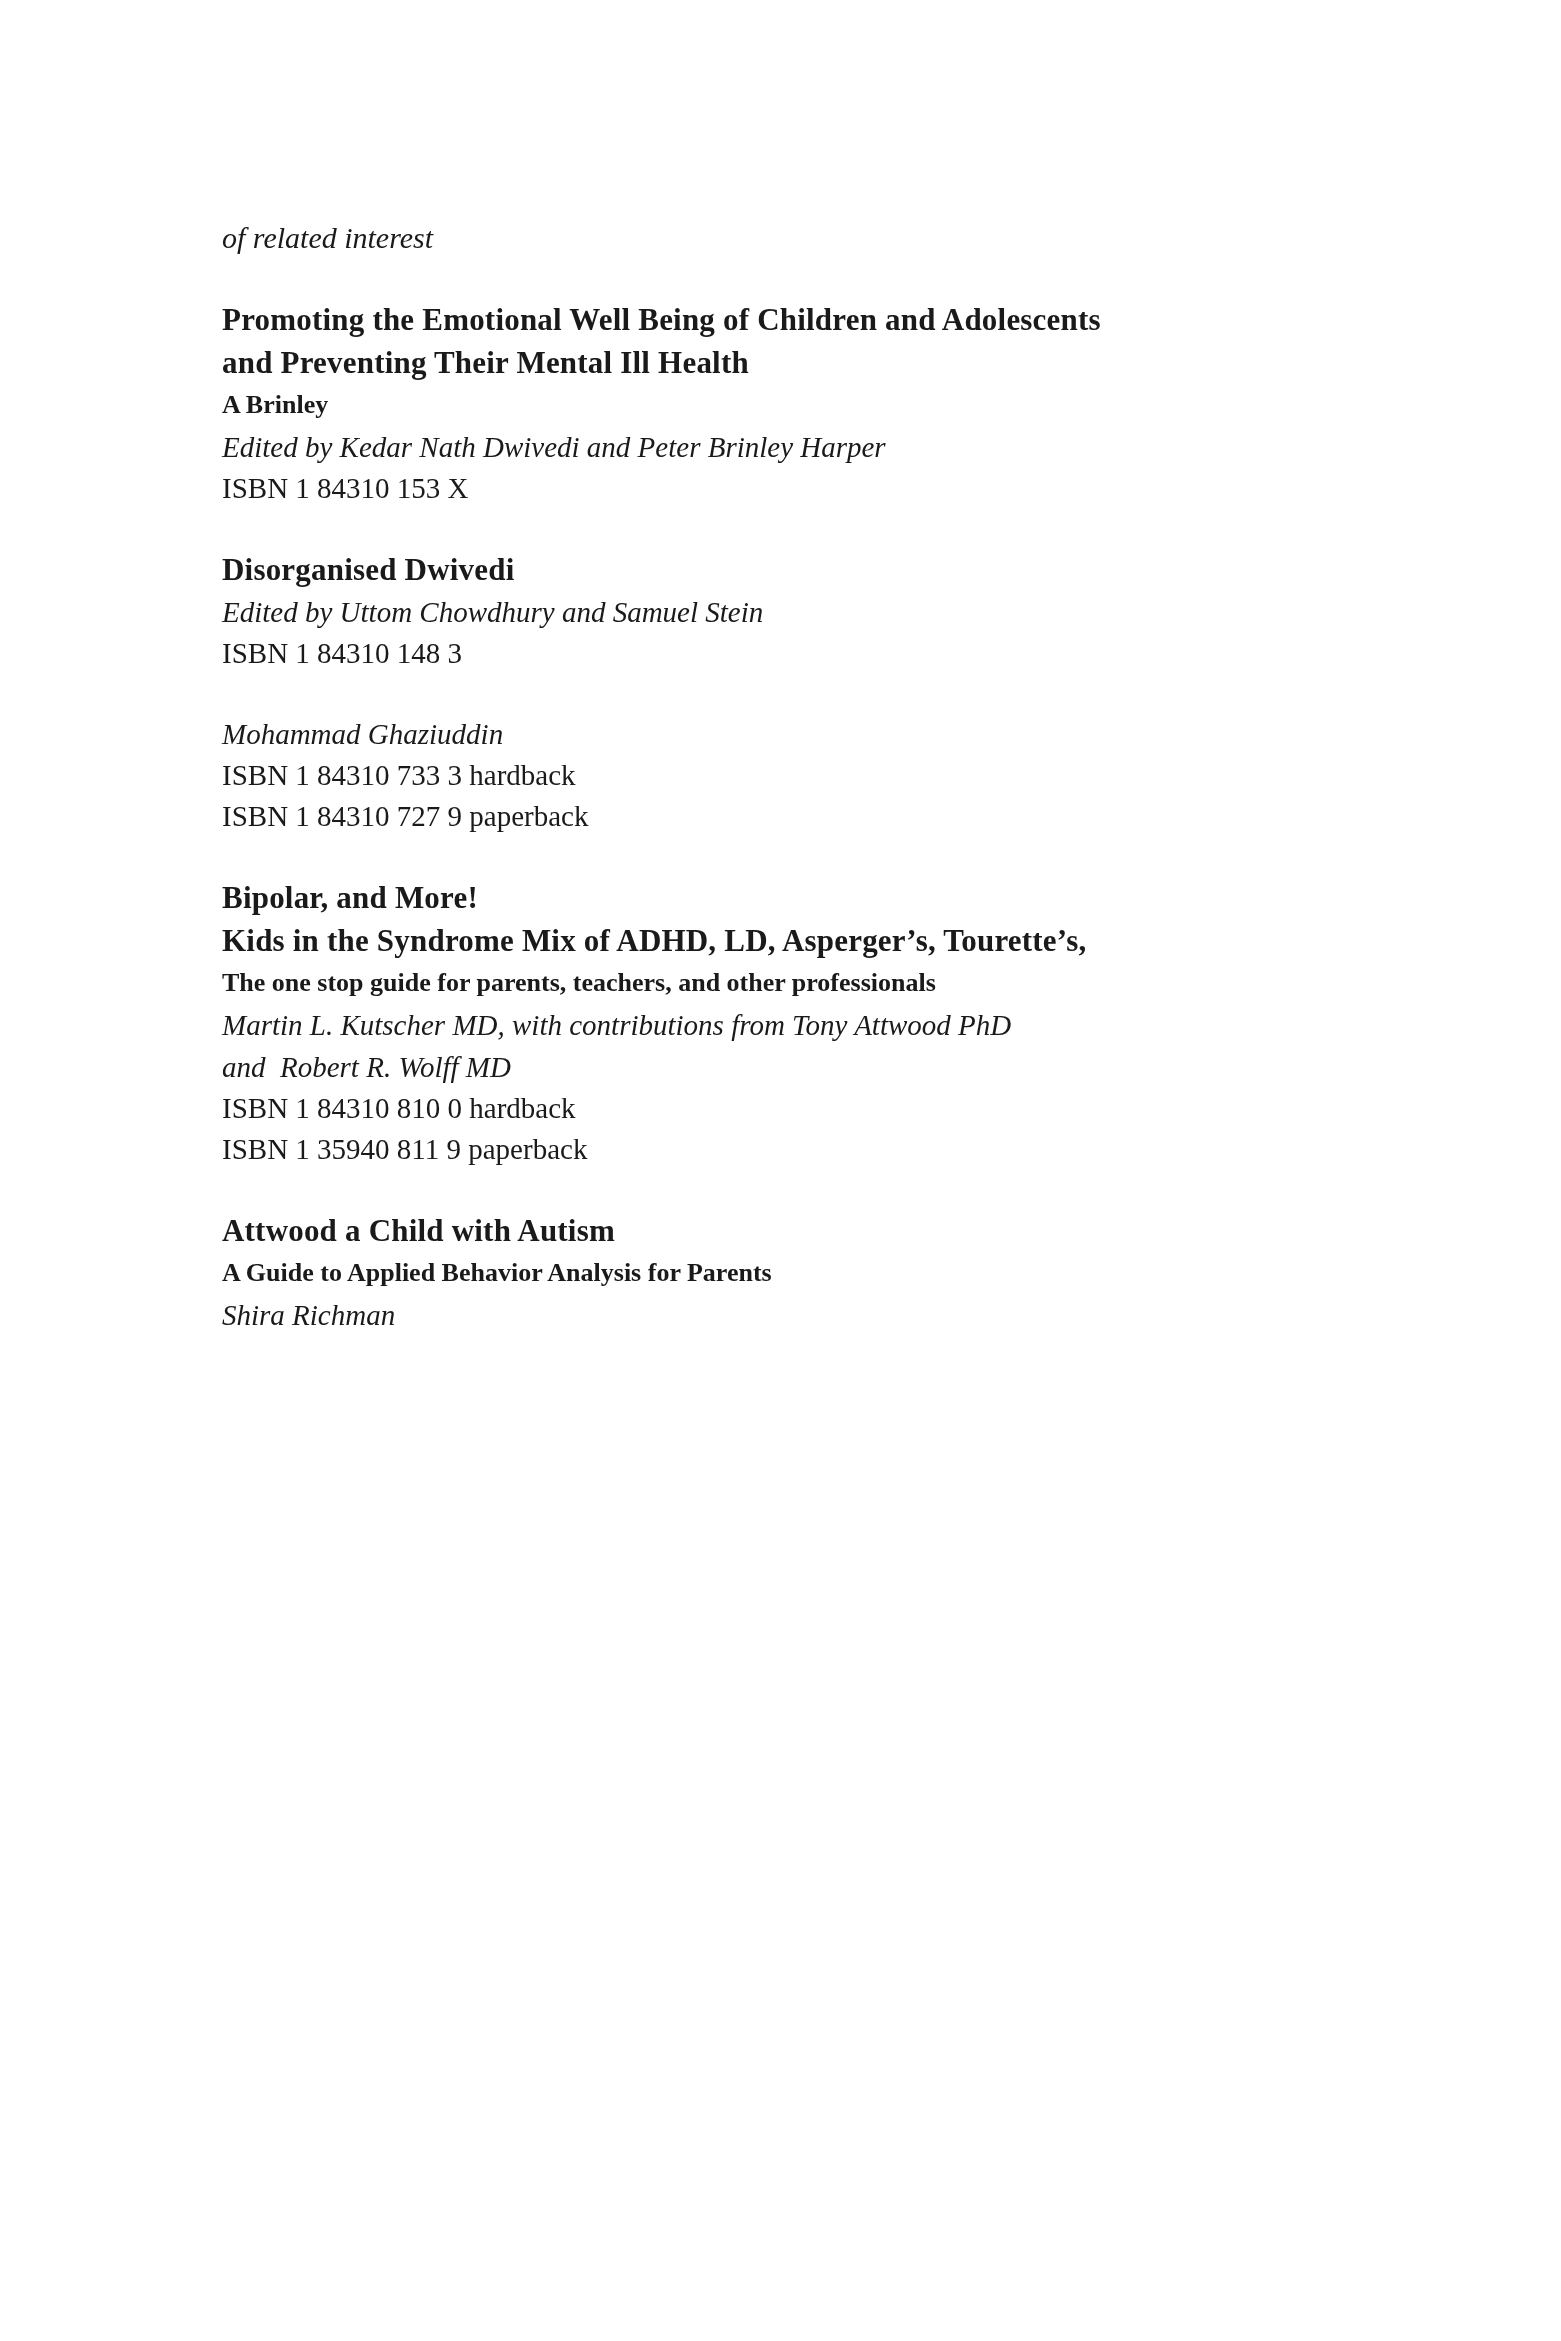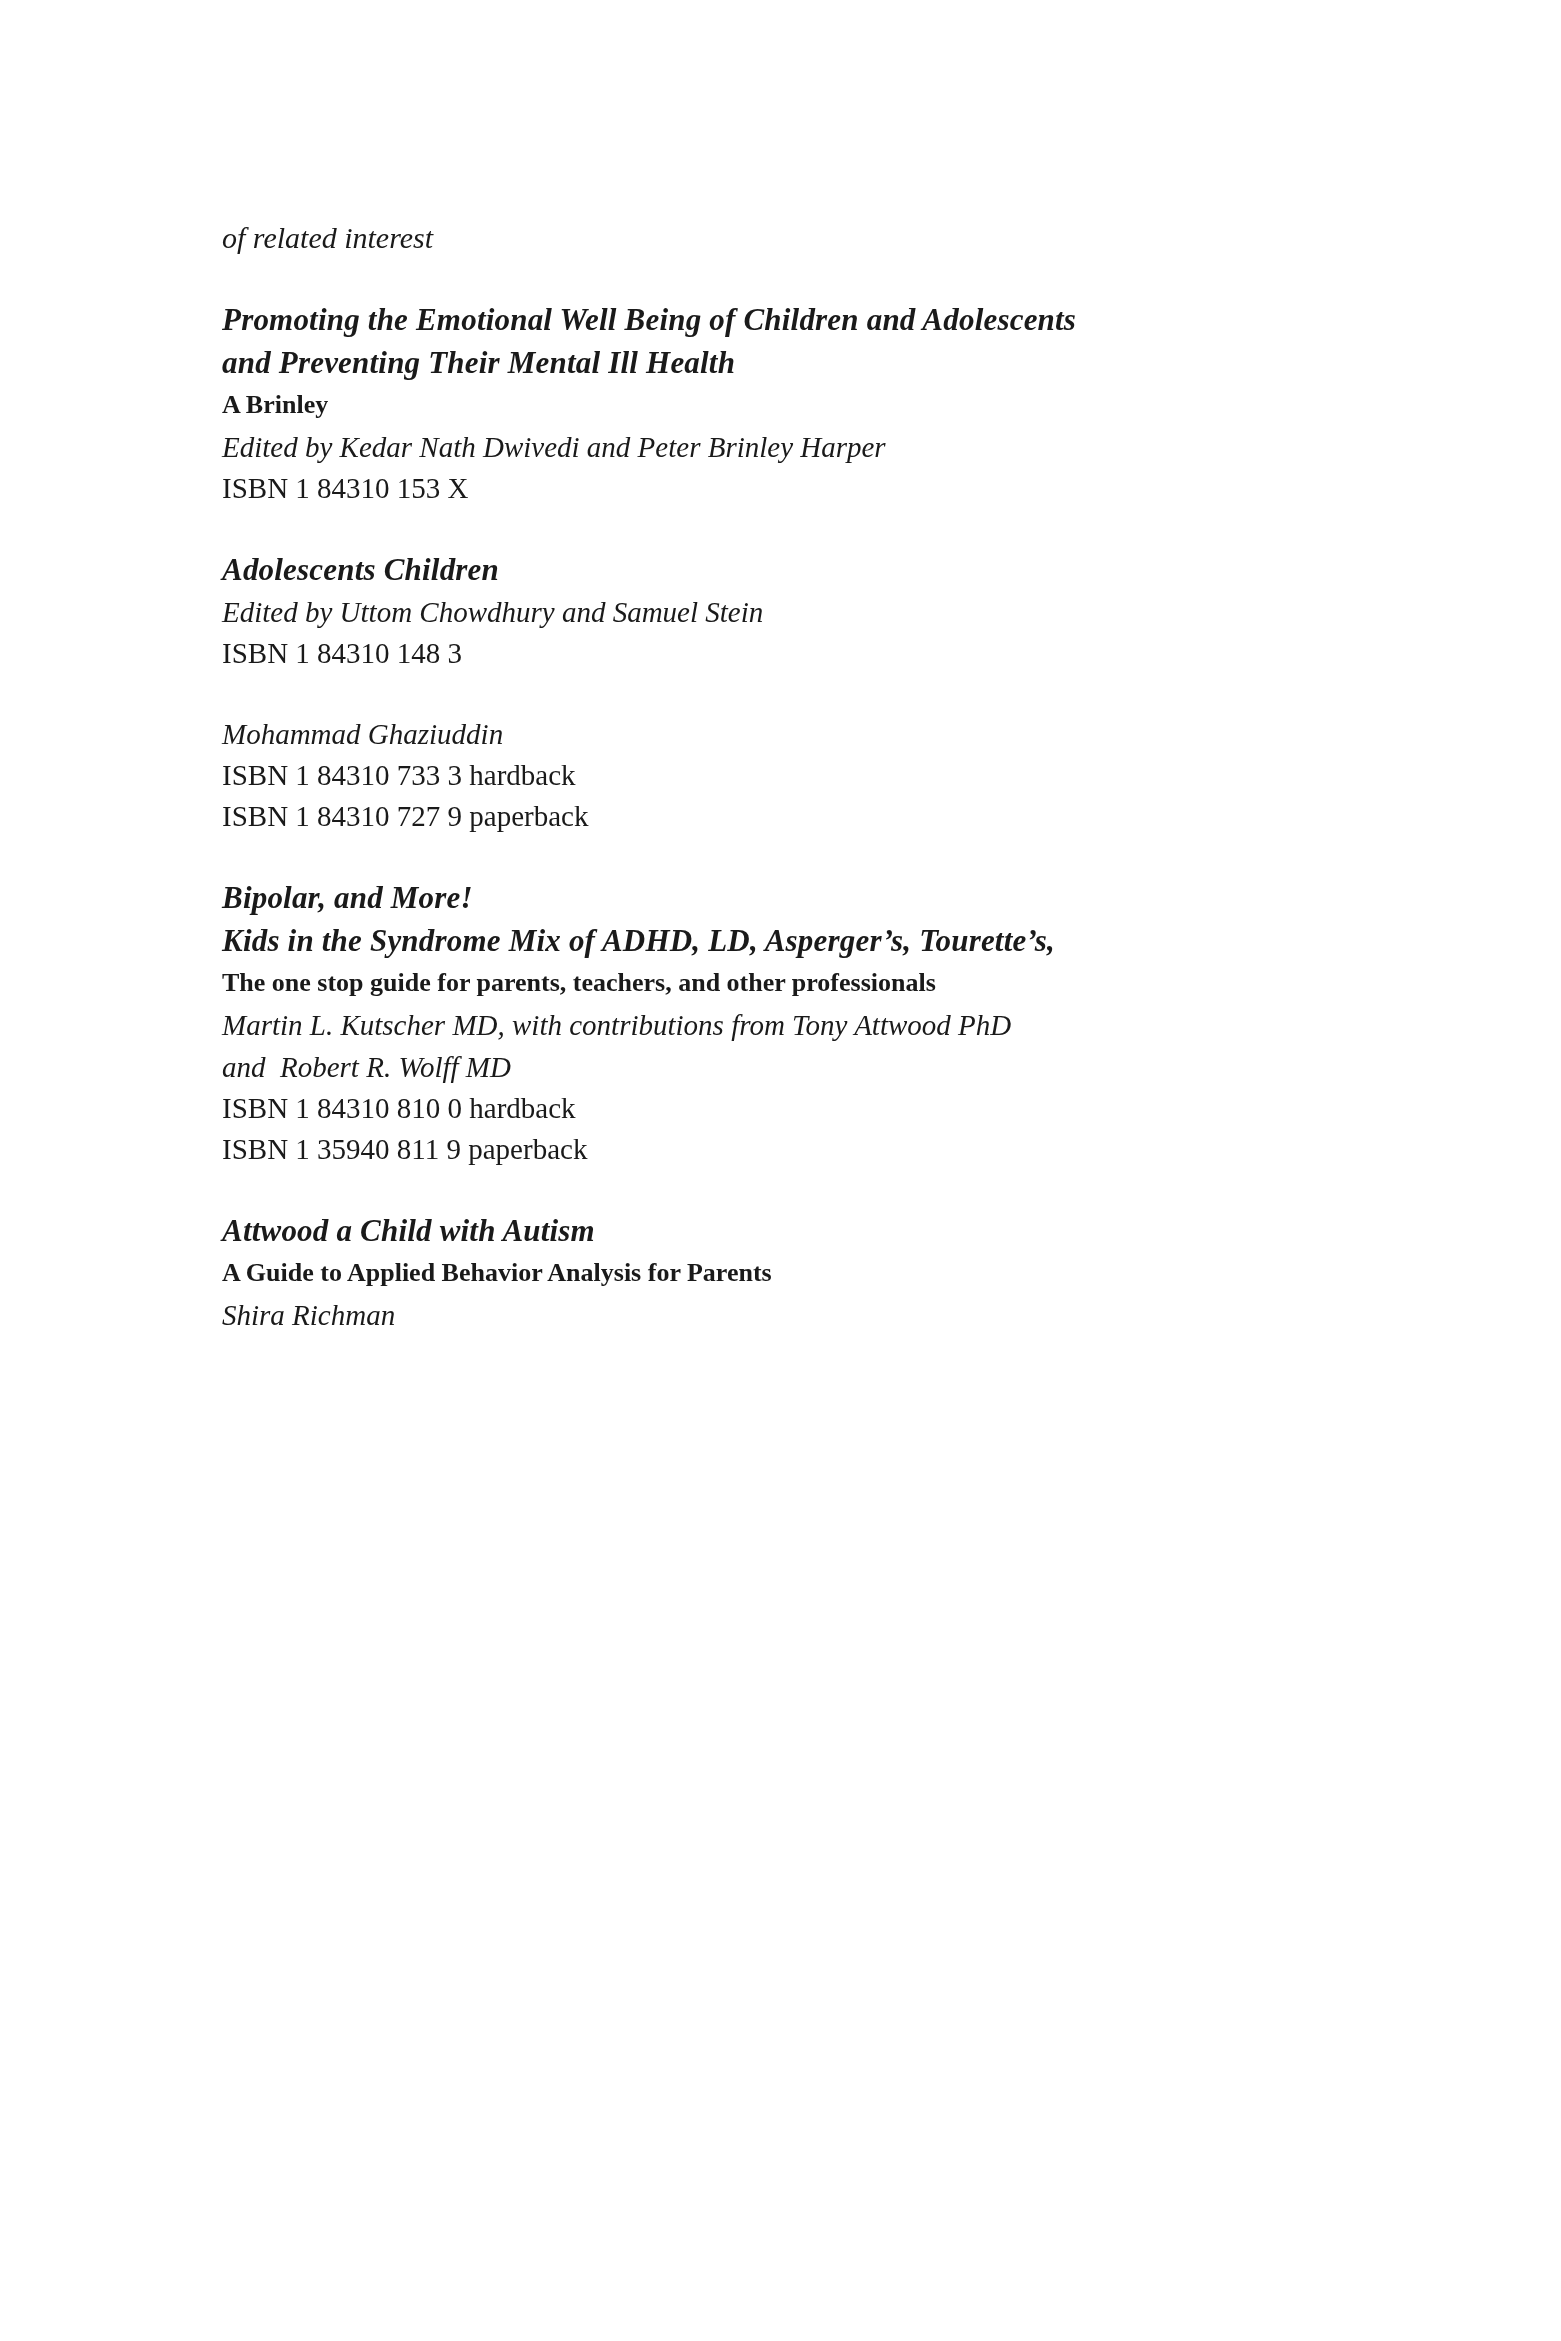--- a/index.html
+++ b/index.html
@@ -29,21 +29,20 @@
   }
   .book {
     margin-bottom: 39px;
     max-width: 1068px;
   }
   .book-title-line {
     font-weight: bold;
     font-size: 31px;
     line-height: 43px;
     letter-spacing: 0.2px;
-    font-style: italic;
   }
   .book-subtitle {
     font-weight: bold;
     font-size: 26px;
     line-height: 42px;
   }
   .book-authors-line {
     font-style: italic;
     font-size: 29px;
     line-height: 42px;
@@ -63,21 +62,21 @@
 
   <div class="book">
     <div class="book-title-line">Promoting the Emotional Well Being of Children and Adolescents</div>
     <div class="book-title-line">and Preventing Their Mental Ill Health</div>
     <div class="book-subtitle">A Brinley</div>
     <div class="book-authors-line">Edited by Kedar Nath Dwivedi and Peter Brinley Harper</div>
     <div class="book-isbn-line">ISBN 1 84310 153 X</div>
   </div>
 
   <div class="book">
-    <div class="book-title-line">Adolescents Children</div>
+    <div class="book-title-line">Disorganised Dwivedi</div>
     <div class="book-authors-line">Edited by Uttom Chowdhury and Samuel Stein</div>
     <div class="book-isbn-line">ISBN 1 84310 148 3</div>
   </div>
 
   <div class="book">
     <div class="book-authors-line">Mohammad Ghaziuddin</div>
     <div class="book-isbn-line">ISBN 1 84310 733 3 hardback</div>
     <div class="book-isbn-line">ISBN 1 84310 727 9 paperback</div>
   </div>
 

